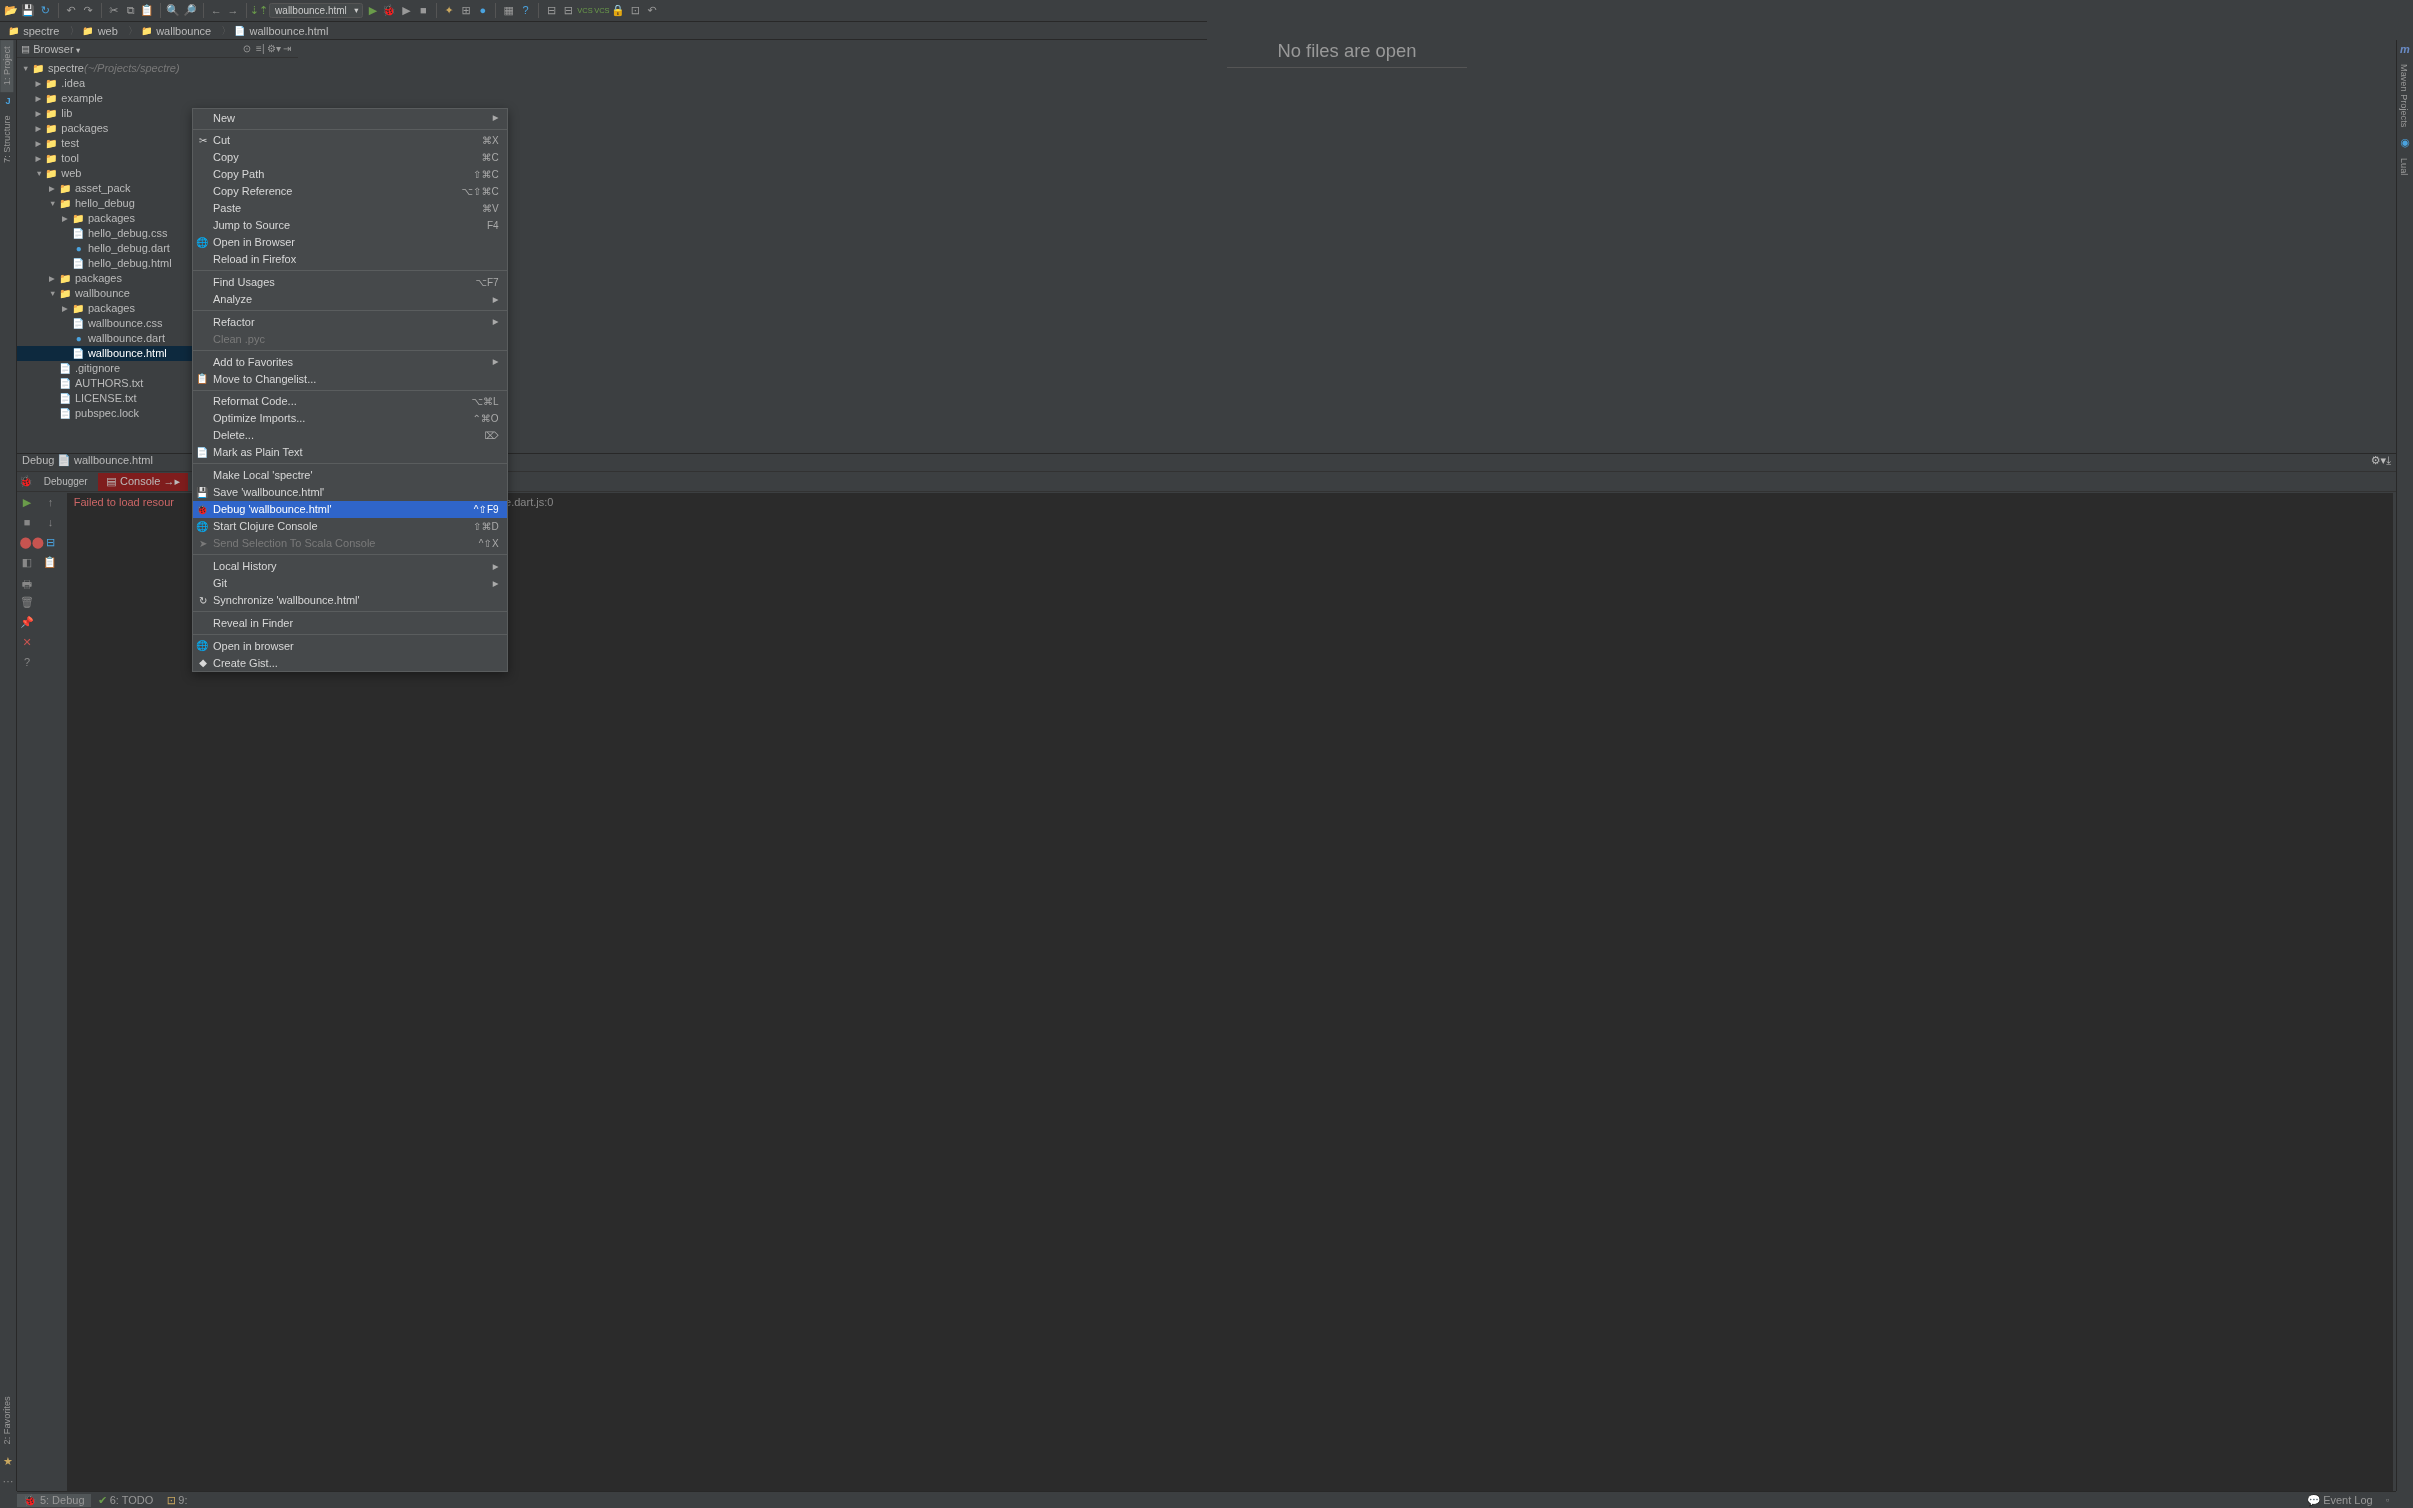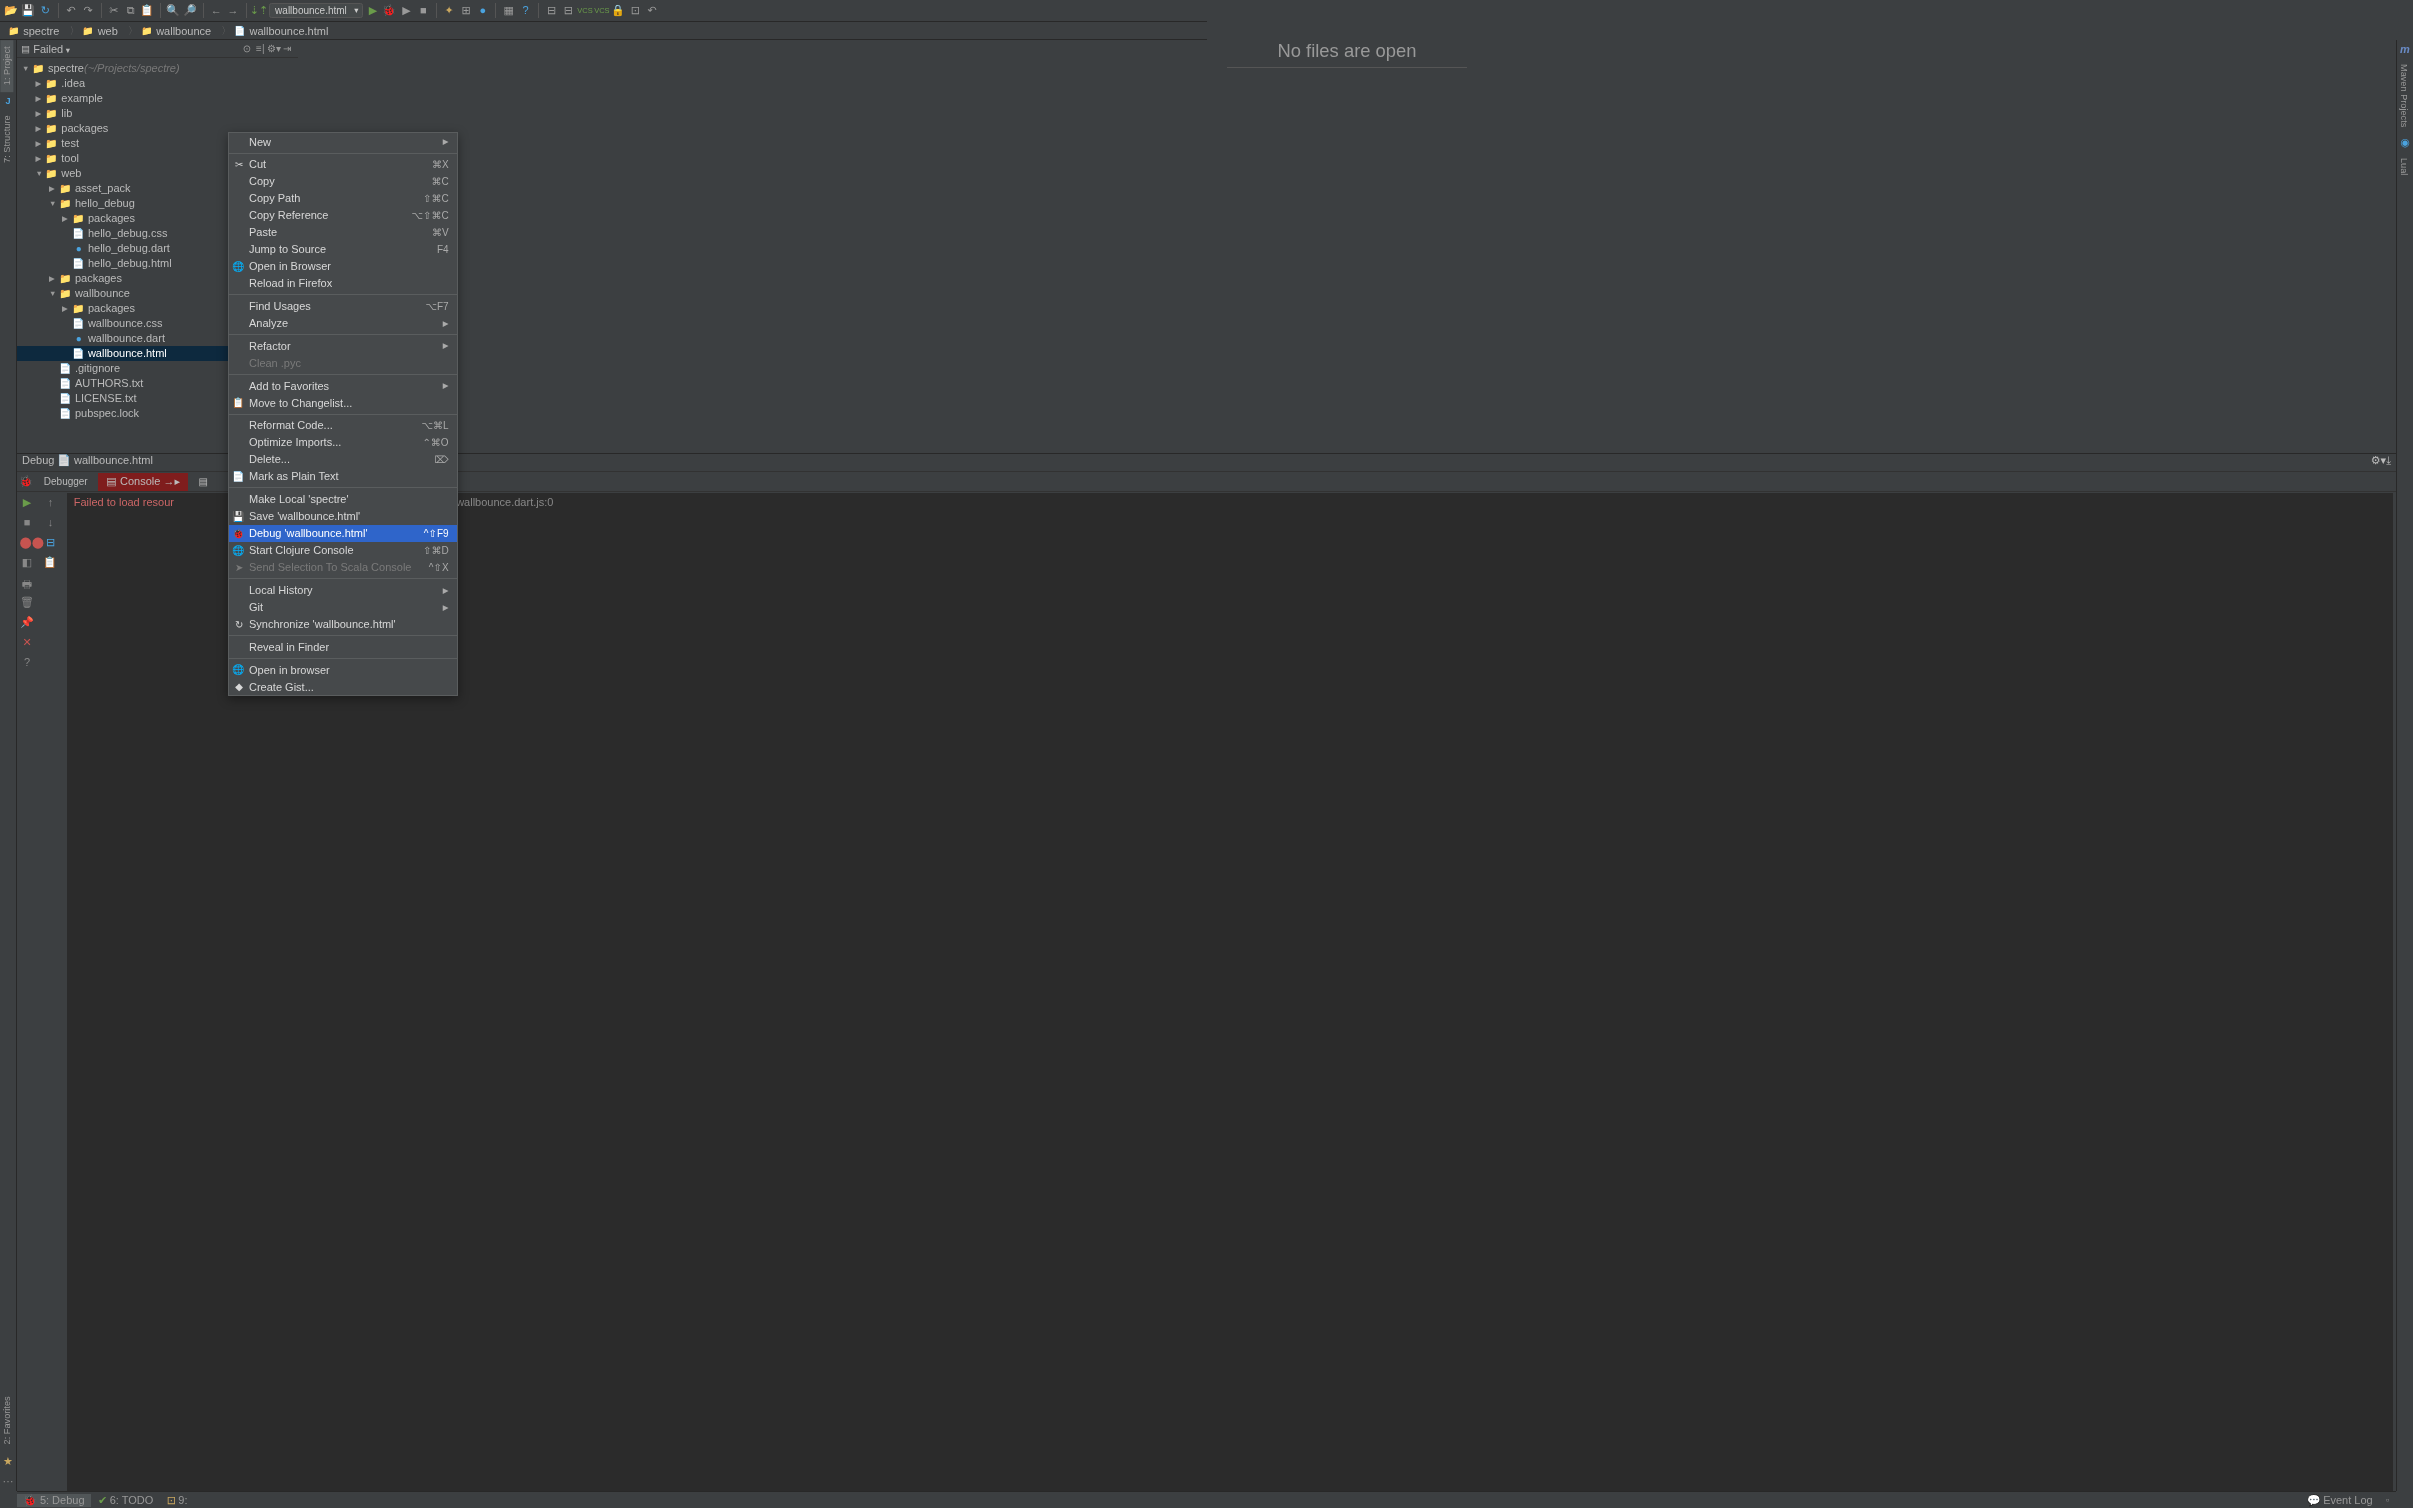--- a/index.html
+++ b/index.html
@@ -71,21 +71,21 @@
   .console { position: absolute; left: 50px; right: 3.4px; top: 39px; bottom: 0; background: #2b2b2b; font-family: Menlo, monospace; font-size: 10px; padding: 3.4px 6.7px; }
   .console .err { color: #cc6666; }
 
   
   .bottabs { position: absolute; left: 17px; right: 17px; bottom: 0; height: 17px; background: #3c3f41; border-top: 0.8px solid #282828; display: flex; align-items: center; }
   .bottabs .bt { font-size: 9.2px; padding: 0 6.7px; color: #999; display: flex; align-items: center; gap: 2.5px; }
   .bottabs .bt.a { background: #515658; }
   .bottabs .sp { flex: 1; }
 
   
-  .ctxmenu { position: absolute; left: 192px; top: 132px; width: 230px; background: #46494b; border: 0.8px solid #5a5d5e; box-shadow: 0 2.5px 10px rgba(0,0,0,.4); z-index: 100; margin-left: 36px; }
+  .ctxmenu { position: absolute; left: 192px; top: 108px; width: 316px; background: #46494b; border: 0.8px solid #5a5d5e; box-shadow: 0 2.5px 10px rgba(0,0,0,.4); z-index: 100; }
   .mi { height: 17px; display: flex; align-items: center; padding: 0 8.4px 0 20px; font-size: 11px; color: #d8d8d8; position: relative; }
   .mi .mlbl { flex: 1; }
   .mi .sc { color: #aaa; font-size: 10px; }
   .mi .sub { font-size: 7.5px; color: #aaa; }
   .mi.disabled { color: #7a7a7a; }
   .mi.sel { background: #2f65ca; color: #fff; }
   .mi.sel .sc { color: #fff; }
   .mi .micon { position: absolute; left: 3.4px; width: 13.4px; text-align: center; font-size: 10px; }
   .msep { height: 0.8px; background: #5a5d5e; margin: 2.5px 0; }
 </style>
@@ -159,21 +159,21 @@
   <div style="position:absolute;bottom:0;left:0;right:0;">
     <div class="railtab">2: Favorites</div>
     <div style="text-align:center;padding:3.4px 0;color:#c9a75f">★</div>
     <div style="text-align:center;padding:3.4px 0;color:#888">⋯</div>
   </div>
 </div>
 
 <div class="project">
   <div class="projhdr">
     <span style="font-size:9.2px;margin-right:3.4px;">▤</span>
-    <span class="title"><span>Failed</span><span class="dd">▾</span></span>
+    <span class="title"><span>Browser</span><span class="dd">▾</span></span>
     <span class="hicon">⊙</span>
     <span class="hicon">≡|</span>
     <span class="hicon">⚙▾</span>
     <span class="hicon">⇥</span>
   </div>
   <div class="tree" id="project-tree">
       <div class="trow" style="padding-left: 5px;">
         <span class="arrow">▼</span>
         <span class="fi module">📁</span>
         <span class="lbl">spectre</span>

